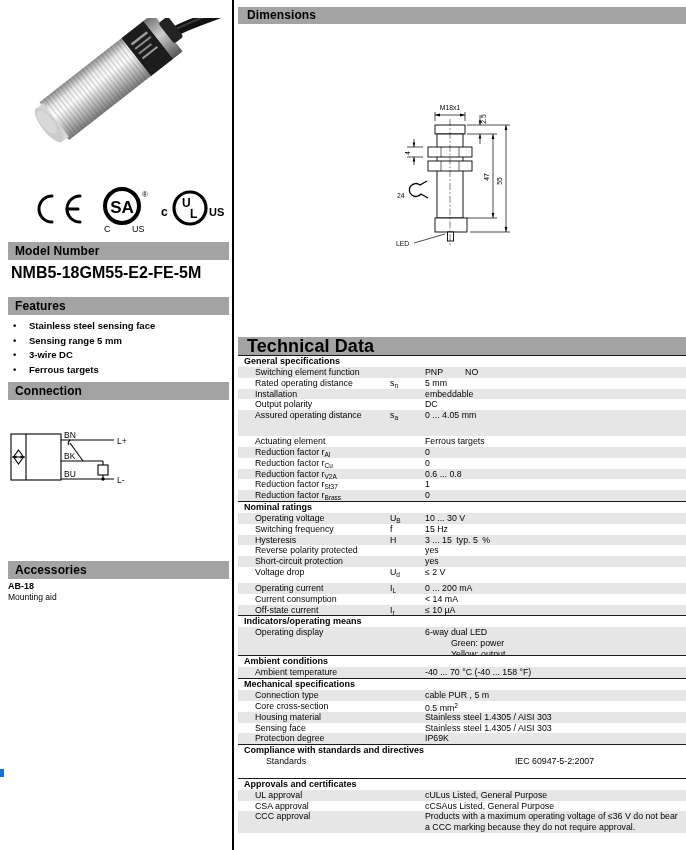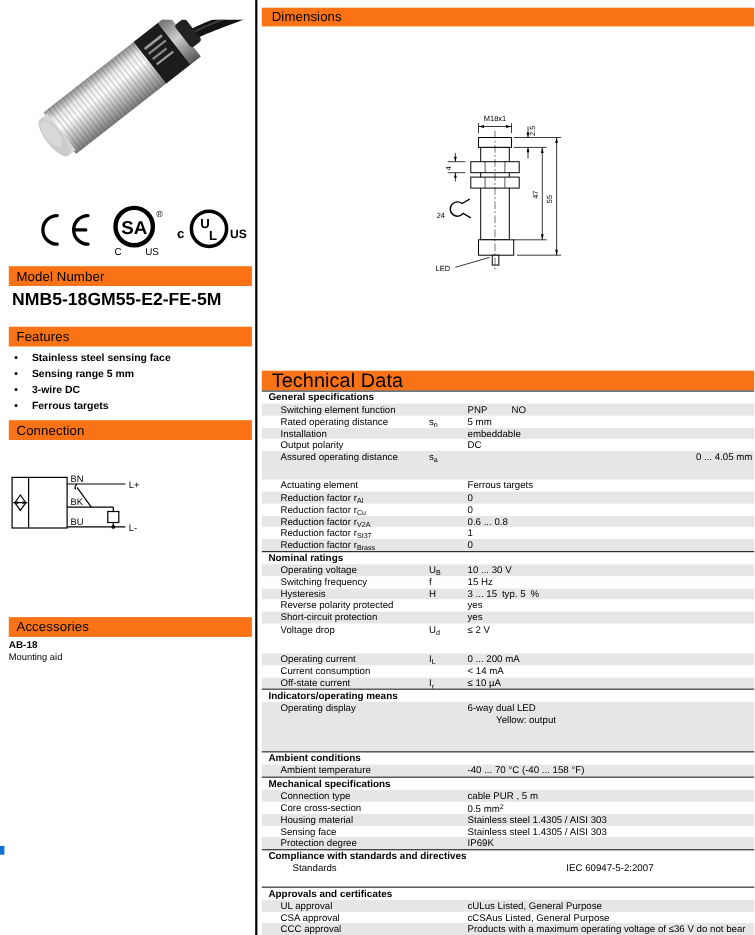--- a/index.html
+++ b/index.html
@@ -3,21 +3,21 @@
 <meta charset="utf-8">
 <style>
   *{margin:0;padding:0;box-sizing:border-box}
   html,body{background:#fff}
   .page{position:relative;width:686px;height:850px;background:#fff;overflow:hidden;
         font-family:"Liberation Sans",sans-serif;color:#000}
   .abs{position:absolute}
   .lcol{position:absolute;left:8px;top:0;width:221px;height:850px}
   .rcol{position:absolute;left:238px;top:0;width:448px;height:850px}
   .divider{position:absolute;left:232px;top:0;width:2px;height:850px;background:#000}
-  .bar{background:#f97316;font-weight:normal;font-size:12px;line-height:18px;height:18px;
+  .bar{background:#a3a3a3;font-weight:bold;font-size:12px;line-height:18px;height:18px;
        padding-left:7px;letter-spacing:.1px}
   .bar.big{font-size:18px}
   .model-text{font-weight:bold;font-size:16px}
   .feat-item{position:relative;height:14.7px;font-weight:bold;font-size:9.5px;line-height:13px}
   .feat-item .dot{position:absolute;left:5px;top:0}
   .feat-item .ftxt{position:absolute;left:21px;top:0;white-space:nowrap}
   .acc-code{font-weight:bold;font-size:9px}
   .acc-desc{font-size:8.5px}
   
   .tech-table{position:absolute;left:0;top:355px;width:448px}
@@ -245,21 +245,21 @@
           <div class="val">
             <div class="vline">embeddable</div>
           </div>
         </div>
         <div class="row" style="height: 10.8px;">
           <span class="lab">Output polarity</span>
           <div class="val">
             <div class="vline">DC</div>
           </div>
         </div>
-        <div class="row alt" style="height: 26px; text-align: right;">
+        <div class="row alt" style="height: 26px;">
           <span class="lab">Assured operating distance</span>
           <span class="sym">s<sub>a</sub></span>
           <div class="val">
             <div class="vline">0 ... 4.05 mm</div>
           </div>
         </div>
         <div class="row" style="height: 10.8px;">
           <span class="lab">Actuating element</span>
           <div class="val">
             <div class="vline">Ferrous targets</div>
@@ -322,21 +322,21 @@
           <div class="val">
             <div class="vline">yes</div>
           </div>
         </div>
         <div class="row alt" style="height: 10.8px;">
           <span class="lab">Short-circuit protection</span>
           <div class="val">
             <div class="vline">yes</div>
           </div>
         </div>
-        <div class="row" style="height: 27px; text-decoration: underline;">
+        <div class="row" style="height: 16px; text-decoration: underline;">
           <span class="lab">Voltage drop</span>
           <span class="sym">U<sub>d</sub></span>
           <div class="val">
             <div class="vline">≤ 2 V</div>
           </div>
         </div>
         <div class="row alt" style="height: 10.8px;">
           <span class="lab">Operating current</span>
           <span class="sym">I<sub>L</sub></span>
           <div class="val">
@@ -350,24 +350,25 @@
           </div>
         </div>
         <div class="row alt" style="height: 10.8px;">
           <span class="lab">Off-state current</span>
           <span class="sym">I<sub>r</sub></span>
           <div class="val">
             <div class="vline">≤ 10 µA</div>
           </div>
         </div>
         <div class="sec-h">Indicators/operating means</div>
-        <div class="row alt" style="height: 45px;">
+        <div class="row alt" style="height: 28px;">
           <span class="lab">Operating display</span>
           <div class="val">
             <div class="vline">6-way dual LED</div>
+            <div class="vline ind">Green: power</div>
             <div class="vline ind">Yellow: output</div>
           </div>
         </div>
         <div class="sec-h">Ambient conditions</div>
         <div class="row alt" style="height: 10.8px;">
           <span class="lab">Ambient temperature</span>
           <div class="val">
             <div class="vline">-40 ... 70 °C (-40 ... 158 °F)</div>
           </div>
         </div>

